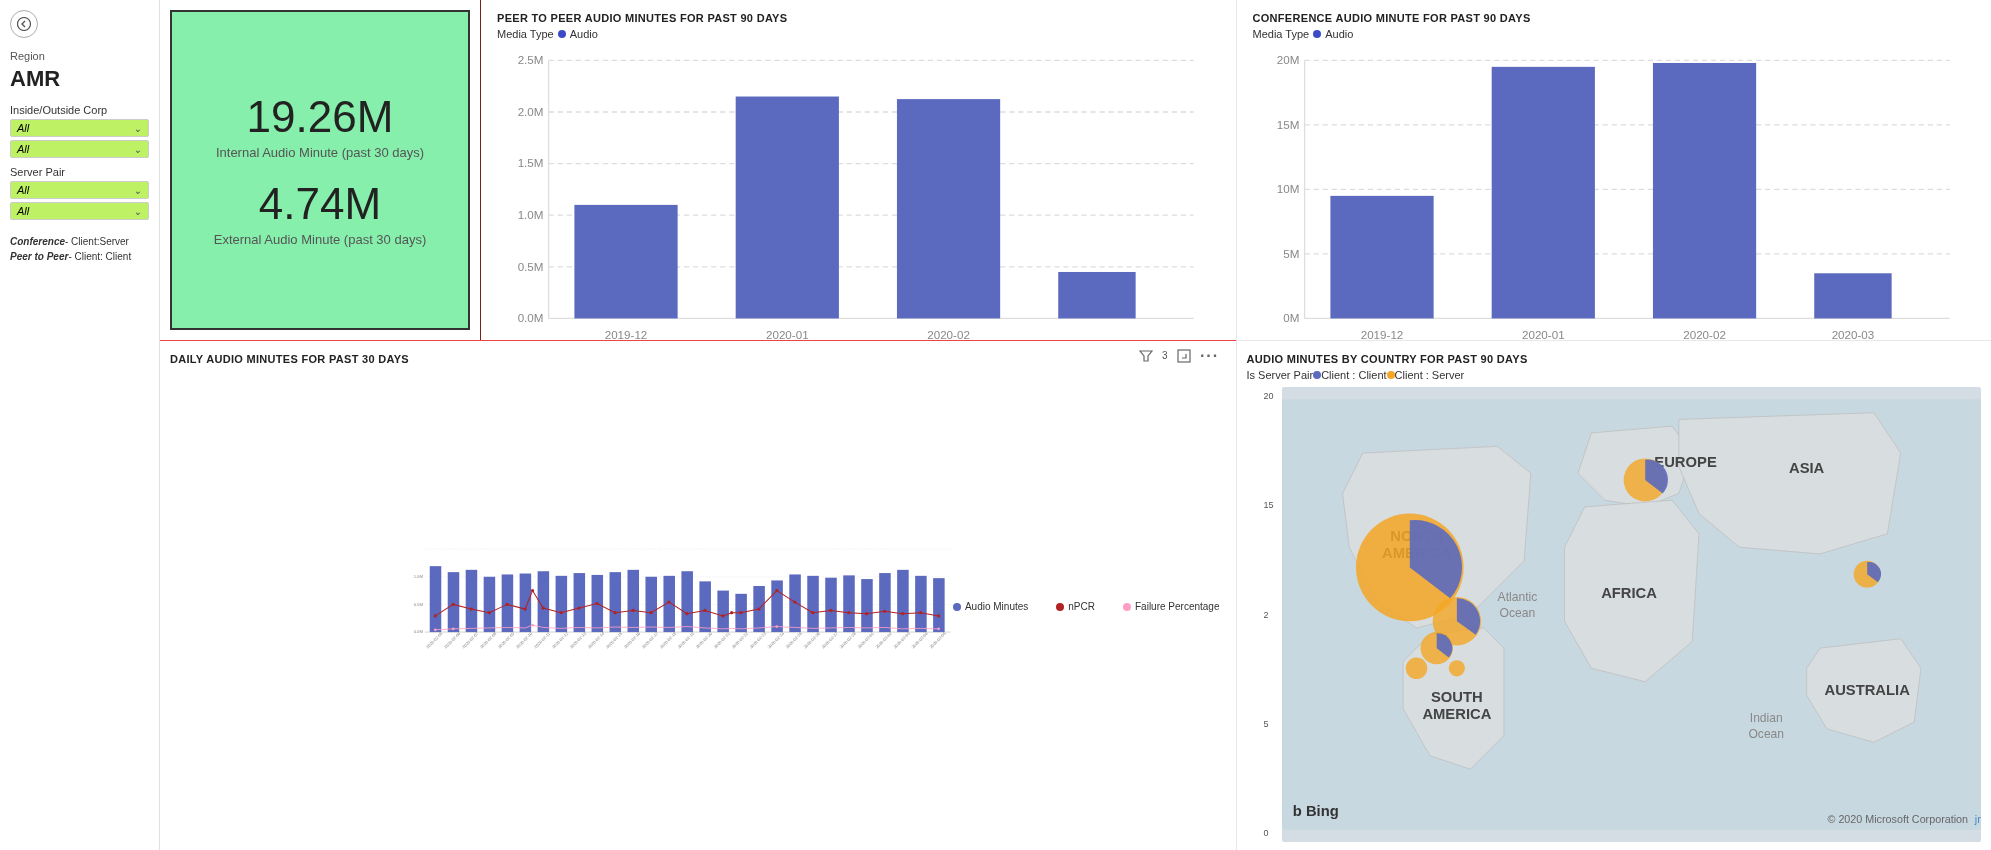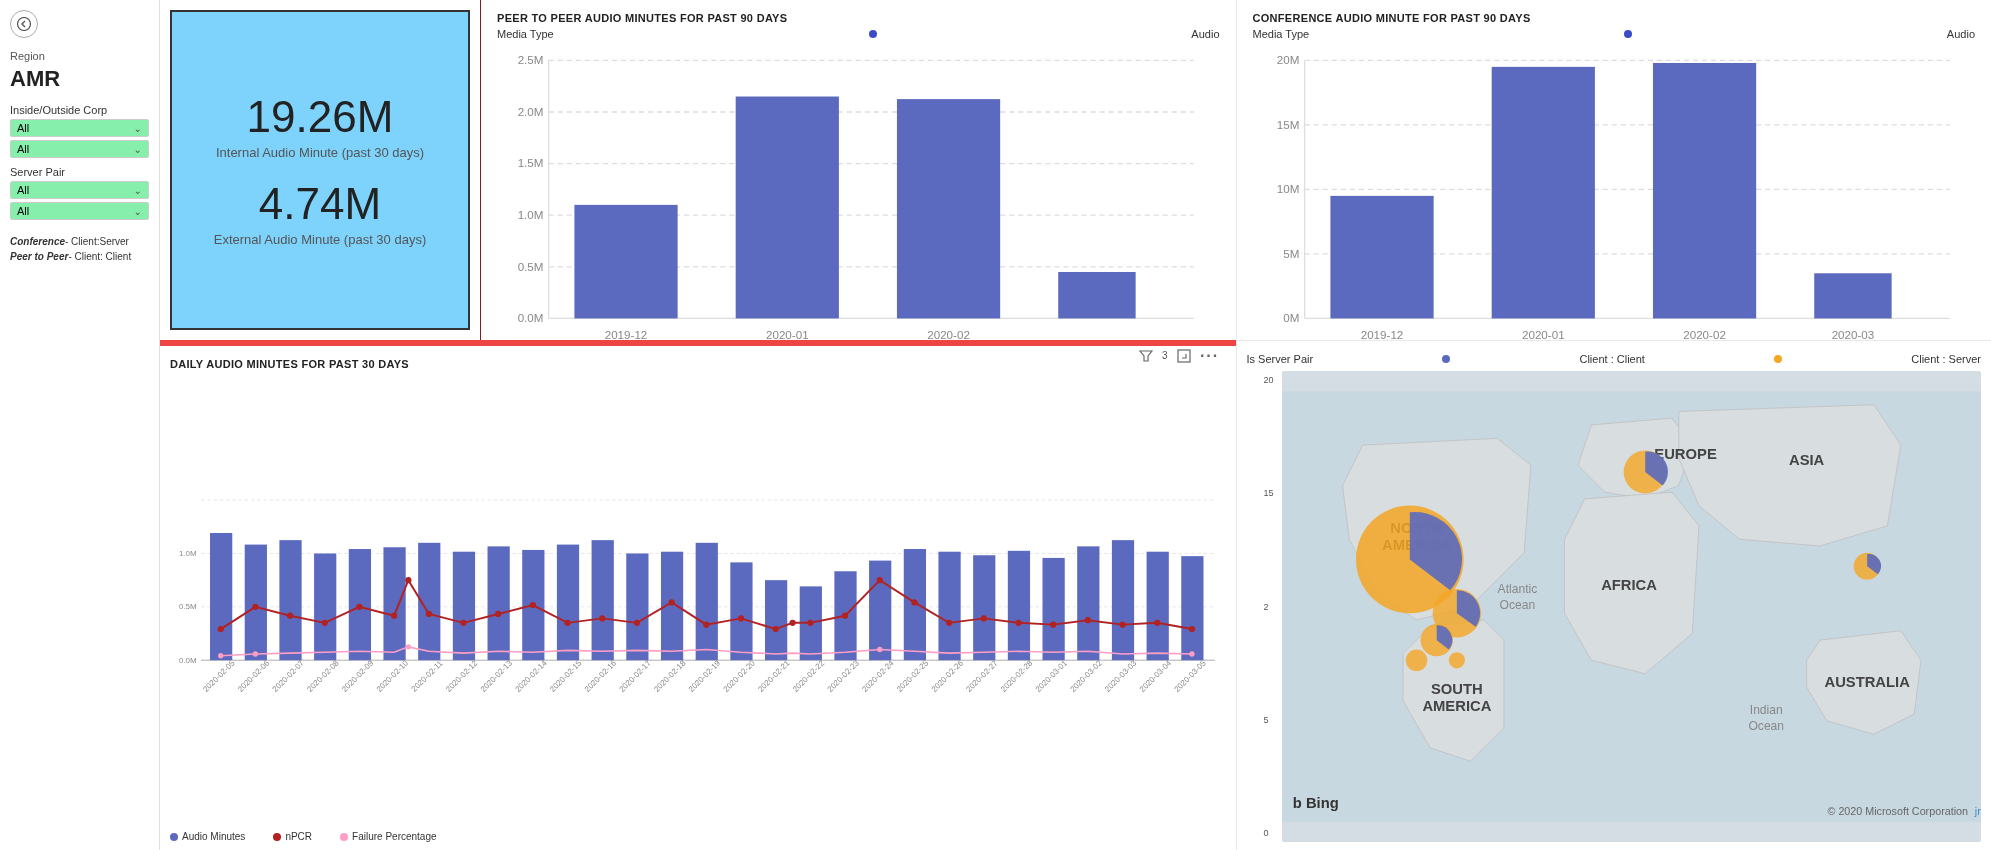--- a/index.html
+++ b/index.html
@@ -63,25 +63,26 @@
     .dropdown-label {
       font-size: 11px;
       color: #333;
     }
 
     .dropdown-select {
       border: 1px solid #ccc;
       border-radius: 2px;
       padding: 2px 6px;
       font-size: 11px;
-      background: #86efac;
+      background: #bef264;
       display: flex;
       align-items: center;
       justify-content: space-between;
       cursor: pointer;
+      font-style: italic;
     }
 
     .legend-text {
       font-size: 10px;
       color: #333;
       margin-top: 6px;
       line-height: 1.5;
     }
 
     .legend-text b {
@@ -101,21 +102,21 @@
     .kpi-card {
       grid-column: 1;
       grid-row: 1;
       border: 2px solid #333;
       margin: 10px;
       display: flex;
       flex-direction: column;
       align-items: center;
       justify-content: center;
       gap: 20px;
-      background: #7dd3fc;
+      background: #86efac;
     }
 
     .kpi-block {
       text-align: center;
     }
 
     .kpi-number {
       font-size: 44px;
       font-weight: 300;
       color: #222;
@@ -144,21 +145,20 @@
       margin-bottom: 4px;
     }
 
     .chart-subtitle {
       font-size: 11px;
       color: #333;
       margin-bottom: 6px;
       display: flex;
       align-items: center;
       gap: 4px;
-      justify-content: space-between;
     }
 
     .legend-dot {
       width: 8px;
       height: 8px;
       border-radius: 50%;
       display: inline-block;
     }
 
     .chart-area {
@@ -171,22 +171,23 @@
       width: 100%;
       height: 100%;
     }
 
     
     .daily-chart {
       grid-column: 1 / 3;
       grid-row: 2;
       padding: 12px 16px 8px 10px;
       display: flex;
-      flex-direction: column;
-      border-top: 6px solid #ef4444;
+      flex-direction: row;
+      border-top: 1px solid #ef4444;
+      text-align: center;
     }
 
     .map-panel {
       grid-column: 3;
       grid-row: 2;
       padding: 12px 10px 8px 10px;
       display: flex;
       flex-direction: column;
       border-top: 1px solid #e8e8e8;
       border-left: 1px solid #e8e8e8;
@@ -553,20 +554,21 @@
           <span>nPCR</span>
         </div>
         <div class="legend-item">
           <div class="legend-dot-sm" style="background:#ff9ec4;"></div>
           <span>Failure Percentage</span>
         </div>
       </div>
     </div>
 
     <div class="map-panel">
+      <div class="chart-title">AUDIO MINUTES BY COUNTRY FOR PAST 90 DAYS</div>
       <div class="chart-subtitle" style="gap:0; flex-wrap:wrap;">
         <span>Is Server Pair</span>
         <span class="legend-dot" style="background:#5b6abf;"></span>
         <span>Client : Client</span>
         <span class="legend-dot" style="background:#f5a623;"></span>
         <span>Client : Server</span>
       </div>
       <div style="display:flex; flex:1; min-height:0; gap:0;">
 
         <div style="display:flex; flex-direction:column; justify-content:space-between; padding:4px 4px 4px 0; font-size:9px; color:#555; width:18px;margin-left:17px;">

